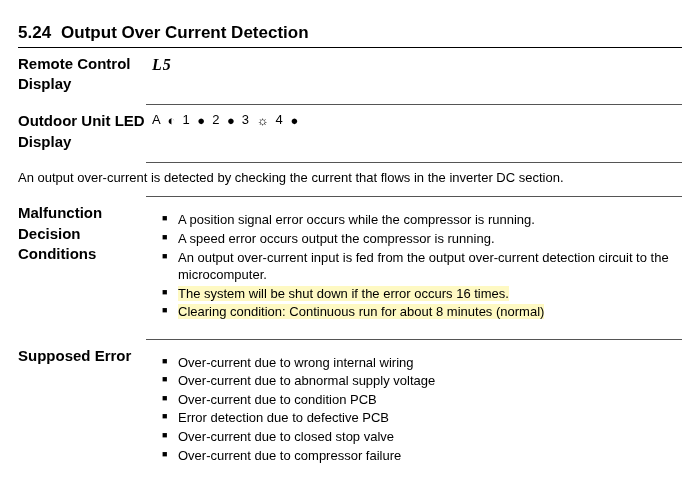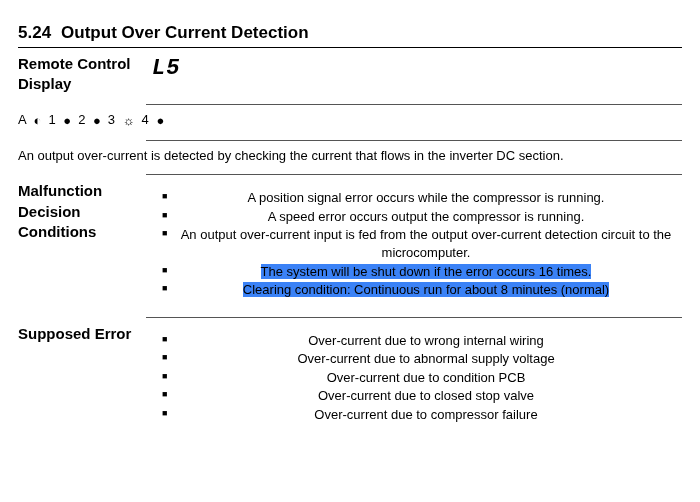--- a/index.html
+++ b/index.html
@@ -37,75 +37,75 @@
   }
   .value-col {
     flex: 1;
   }
   .hr-partial {
     border: none;
     border-top: 1px solid #555;
     margin: 0 0 6px 128px;
   }
   .code-display {
-    font-family: Liberation Mono, monospace;
+    font-family: Liberation Serif, serif;
     font-weight: bold;
-    font-size: 22px;
+    font-size: 16px;
     font-style: italic;
     letter-spacing: 1px;
   }
   .led-row {
     font-size: 13px;
     letter-spacing: 1px;
   }
   .led-sym {
     display: inline-block;
     vertical-align: middle;
     margin: 0 6px 0 2px;
     font-size: 13px;
   }
   .list {
     list-style: none;
     padding: 0;
     margin: 8px;
-    text-align: center;
   }
   .list li {
     position: relative;
     padding-left: 18px;
     margin: 1px 0;
   }
   .list li::before {
     content: "■";
     position: absolute;
     left: 2px;
     top: 1px;
     font-size: 9px;
   }
   .hl {
-    background: #3b82f6;
+    background: #fef9c3;
   }
 </style>
 </head>
 <body>
 
 <div class="heading">
   <span class="num">5.24</span><span>Output Over Current Detection</span>
 </div>
 <hr class="hr-full">
 
 <div class="section">
   <div class="label-col">Remote Control Display</div>
   <div class="value-col">
     <span class="code-display">L5</span>
   </div>
 </div>
 <hr class="hr-partial">
 
 <div class="section">
+  <div class="label-col">Outdoor Unit LED Display</div>
   <div class="value-col">
     <span class="led-row"><span>A </span><span class="led-sym">◐</span><span>1 </span><span class="led-sym">●</span><span>2 </span><span class="led-sym">●</span><span>3 </span><span class="led-sym">☼</span><span>4 </span><span class="led-sym">●</span></span>
   </div>
 </div>
 <hr class="hr-partial">
 
 <div class="section">
   <div class="value-col">An output over-current is detected by checking the current that flows in the inverter DC section.</div>
 </div>
 <hr class="hr-partial">
@@ -124,17 +124,18 @@
 </div>
 <hr class="hr-partial">
 
 <div class="section">
   <div class="label-col">Supposed Error</div>
   <div class="value-col">
     <ul class="list">
         <li>Over-current due to wrong internal wiring</li>
         <li>Over-current due to abnormal supply voltage</li>
         <li>Over-current due to condition PCB</li>
+        <li>Error detection due to defective PCB</li>
         <li>Over-current due to closed stop valve</li>
         <li>Over-current due to compressor failure</li>
       </ul>
   </div>
 </div>
 
 </body></html>

